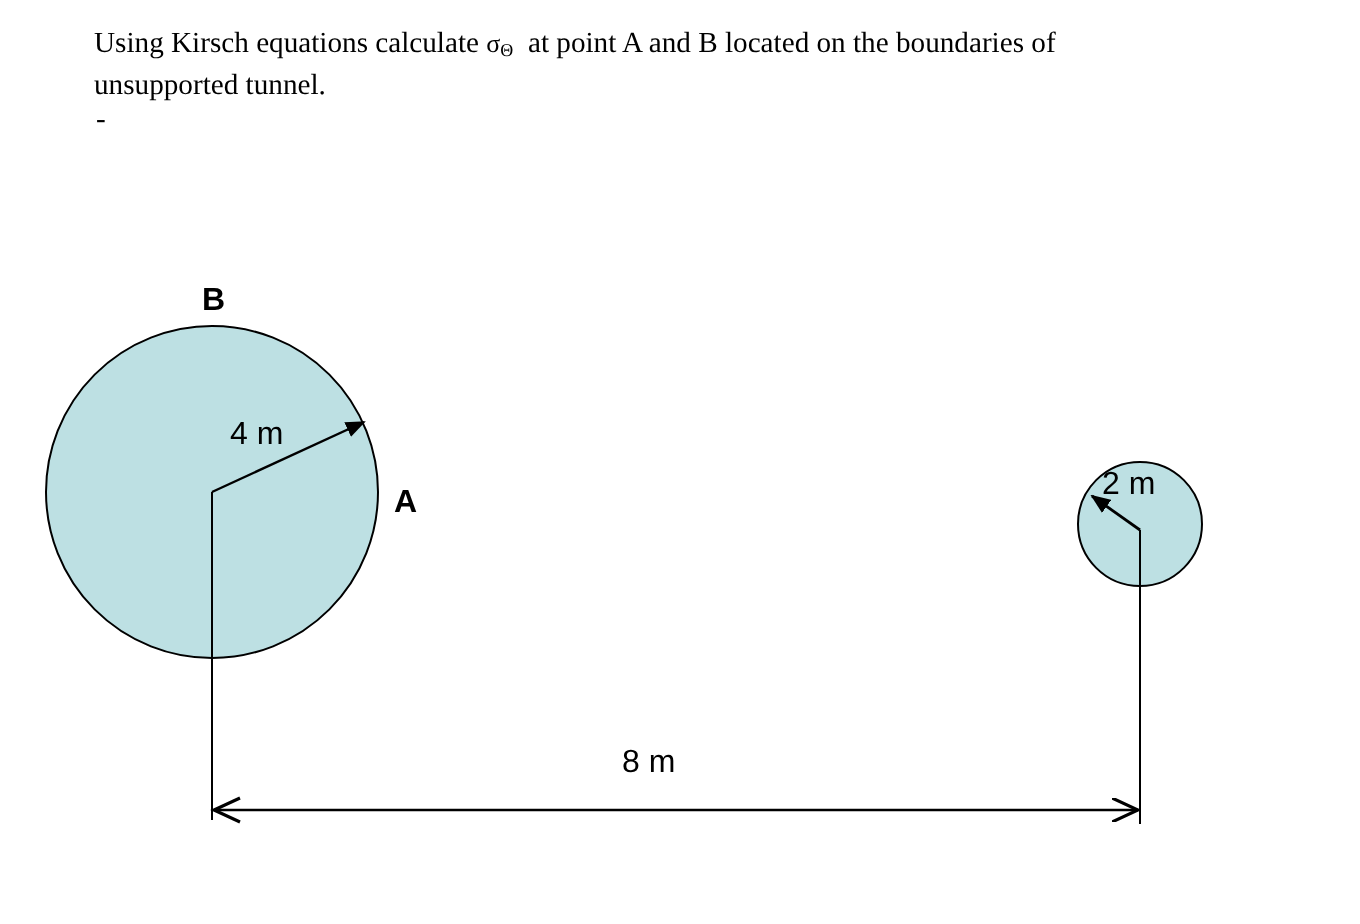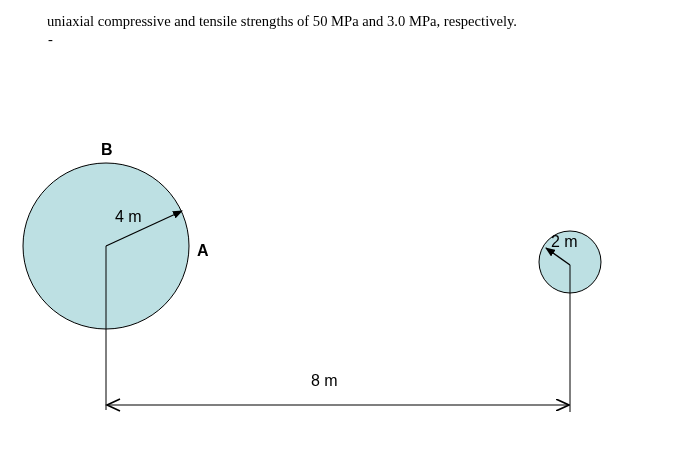--- a/index.html
+++ b/index.html
@@ -14,21 +14,22 @@
     .bullet .dash { width: 23px; padding-left: 1px; }
     .sigma { font-size: 13px; }
     .sub { font-size: 9px; vertical-align: -2px; }
     svg { position: absolute; left: 0; top: 0; }
     .lbl { font-family: "Liberation Sans", "DejaVu Sans", sans-serif; }
   </style>
 </head>
 <body>
 
 <div class="text-block">
-  <p>uniaxial compressive and tensile strengths of 50 MPa and 3.0 MPa, respectively.</p>
+  <p><span>Using Kirsch equations calculate </span><span class="sigma"><span>σ</span><span class="sub">Θ</span></span><span style="white-space:pre">  at point A and B located on the boundaries of</span></p>
+  <p>unsupported tunnel.</p>
   <div class="bullet">
     <span class="dash">-</span>
   </div>
 </div>
 
 <svg width="680" height="462" viewBox="0 0 680 462">
   <defs>
     <marker id="arrowhead" markerWidth="10" markerHeight="8" refX="9" refY="4" orient="auto" markerUnits="userSpaceOnUse">
       <path d="M0,0 L10,4 L0,8 Z" fill="#000"></path>
     </marker>

